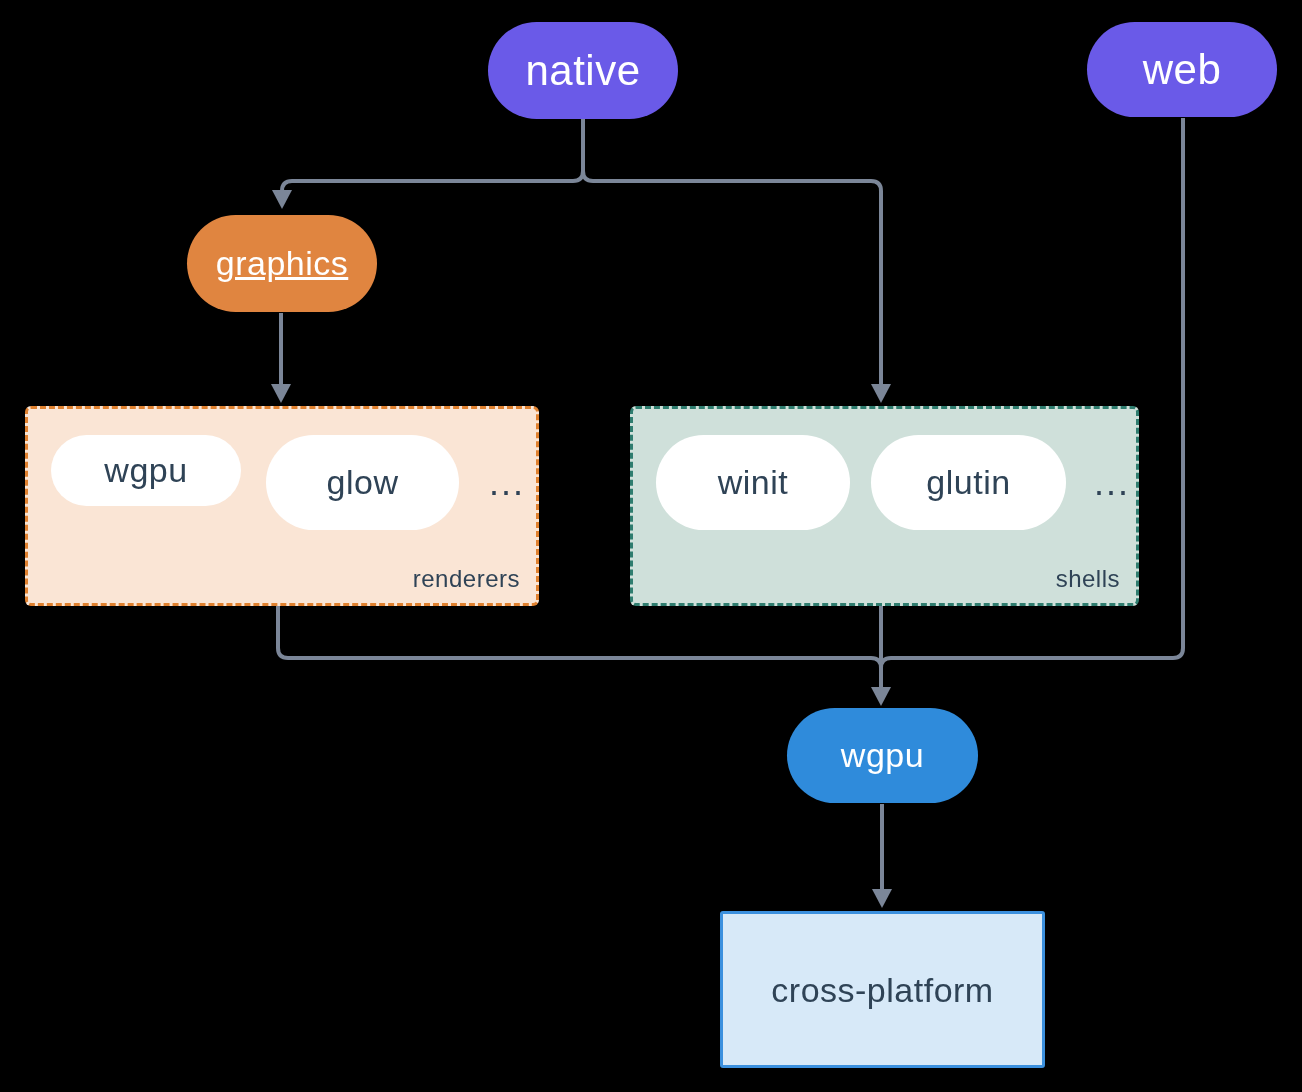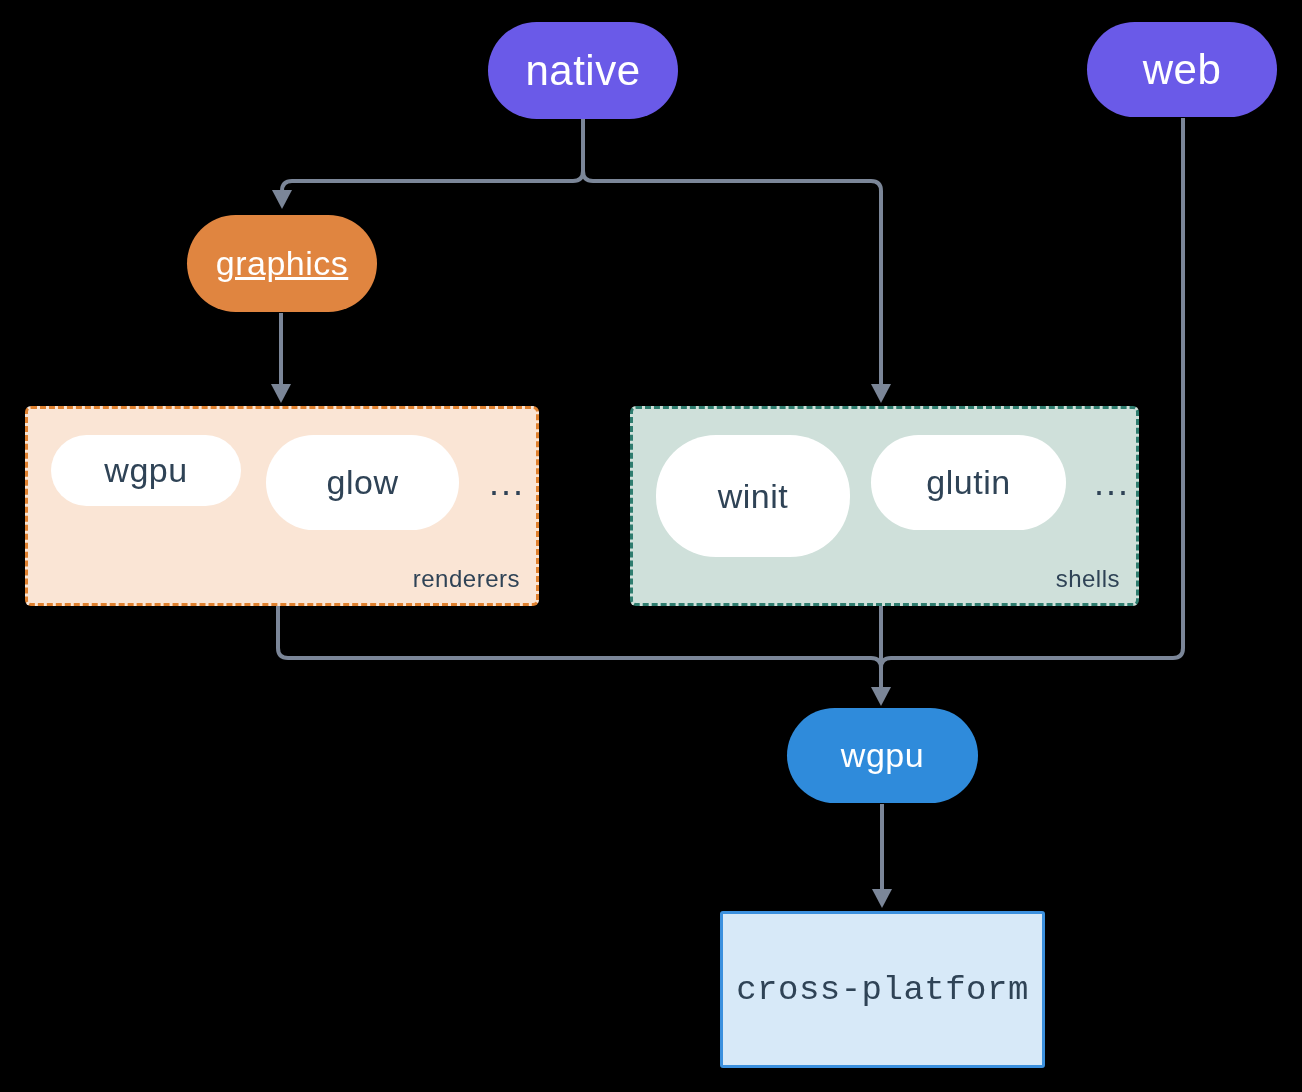--- a/index.html
+++ b/index.html
@@ -42,30 +42,30 @@
     color:var(--text-dark);font-size:36px;letter-spacing:2px;
   }
   .group-label{
     position:absolute;right:16px;bottom:10px;
     color:var(--text-dark);font-size:24px;letter-spacing:.5px;
   }
   .app-box{
     position:absolute;left:720px;top:911px;width:325px;height:157px;
     box-sizing:border-box;background:var(--app-bg);border:3px solid var(--app-border);
     border-radius:3px;display:flex;flex-direction:column;align-items:center;justify-content:center;
-    color:var(--text-dark);font-size:34px;line-height:48px;letter-spacing:.5px;text-align:center;font-family:Liberation Mono, monospace;
+    color:var(--text-dark);font-size:34px;line-height:48px;letter-spacing:.5px;text-align:center;
   }
   
   .n-native{left:488px;top:22px;width:190px;height:97px;}
   .n-web{left:1087px;top:22px;width:190px;height:95px;}
   .n-graphics{left:187px;top:215px;width:190px;height:97px;text-decoration:underline;}
   .n-iced{left:787px;top:708px;width:191px;height:95px;}
   .p-wgpu{left:23px;top:26px;width:190px;height:71px;}
   .p-glow{left:238px;top:26px;width:193px;height:95px;}
-  .p-winit{left:23px;top:26px;width:194px;height:122px;}
+  .p-winit{left:23px;top:26px;width:194px;height:95px;}
   .p-glutin{left:238px;top:26px;width:195px;height:95px;}
   .group .pill{position:absolute;}
 </style>
 </head>
 <body>
 
 <div class="canvas">
 
   <svg class="edges" viewBox="0 0 1302 1092">
 

